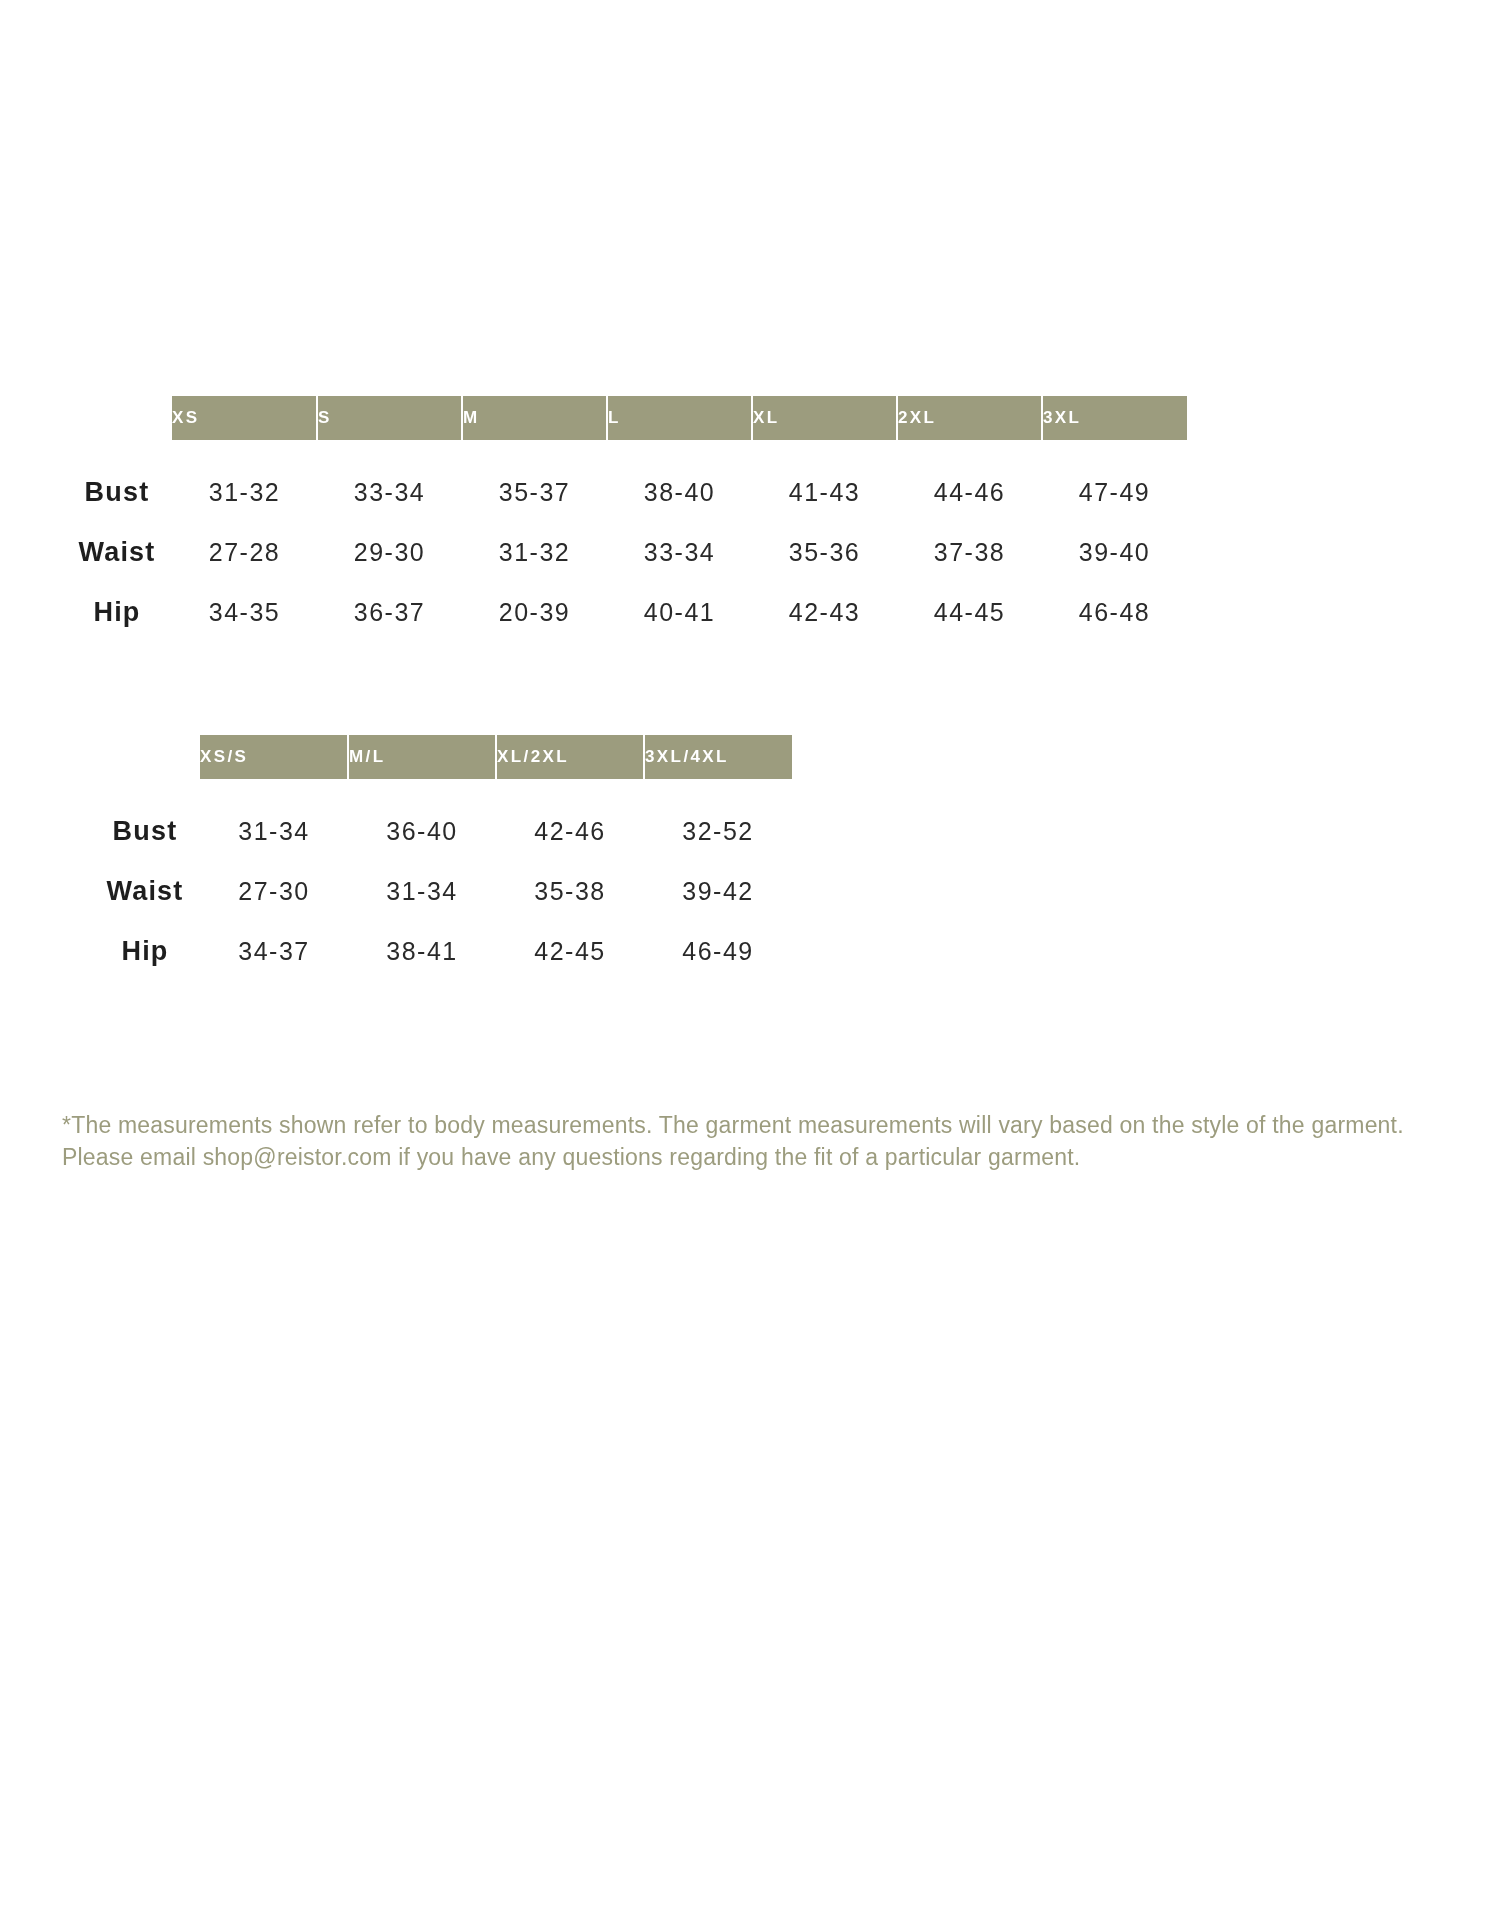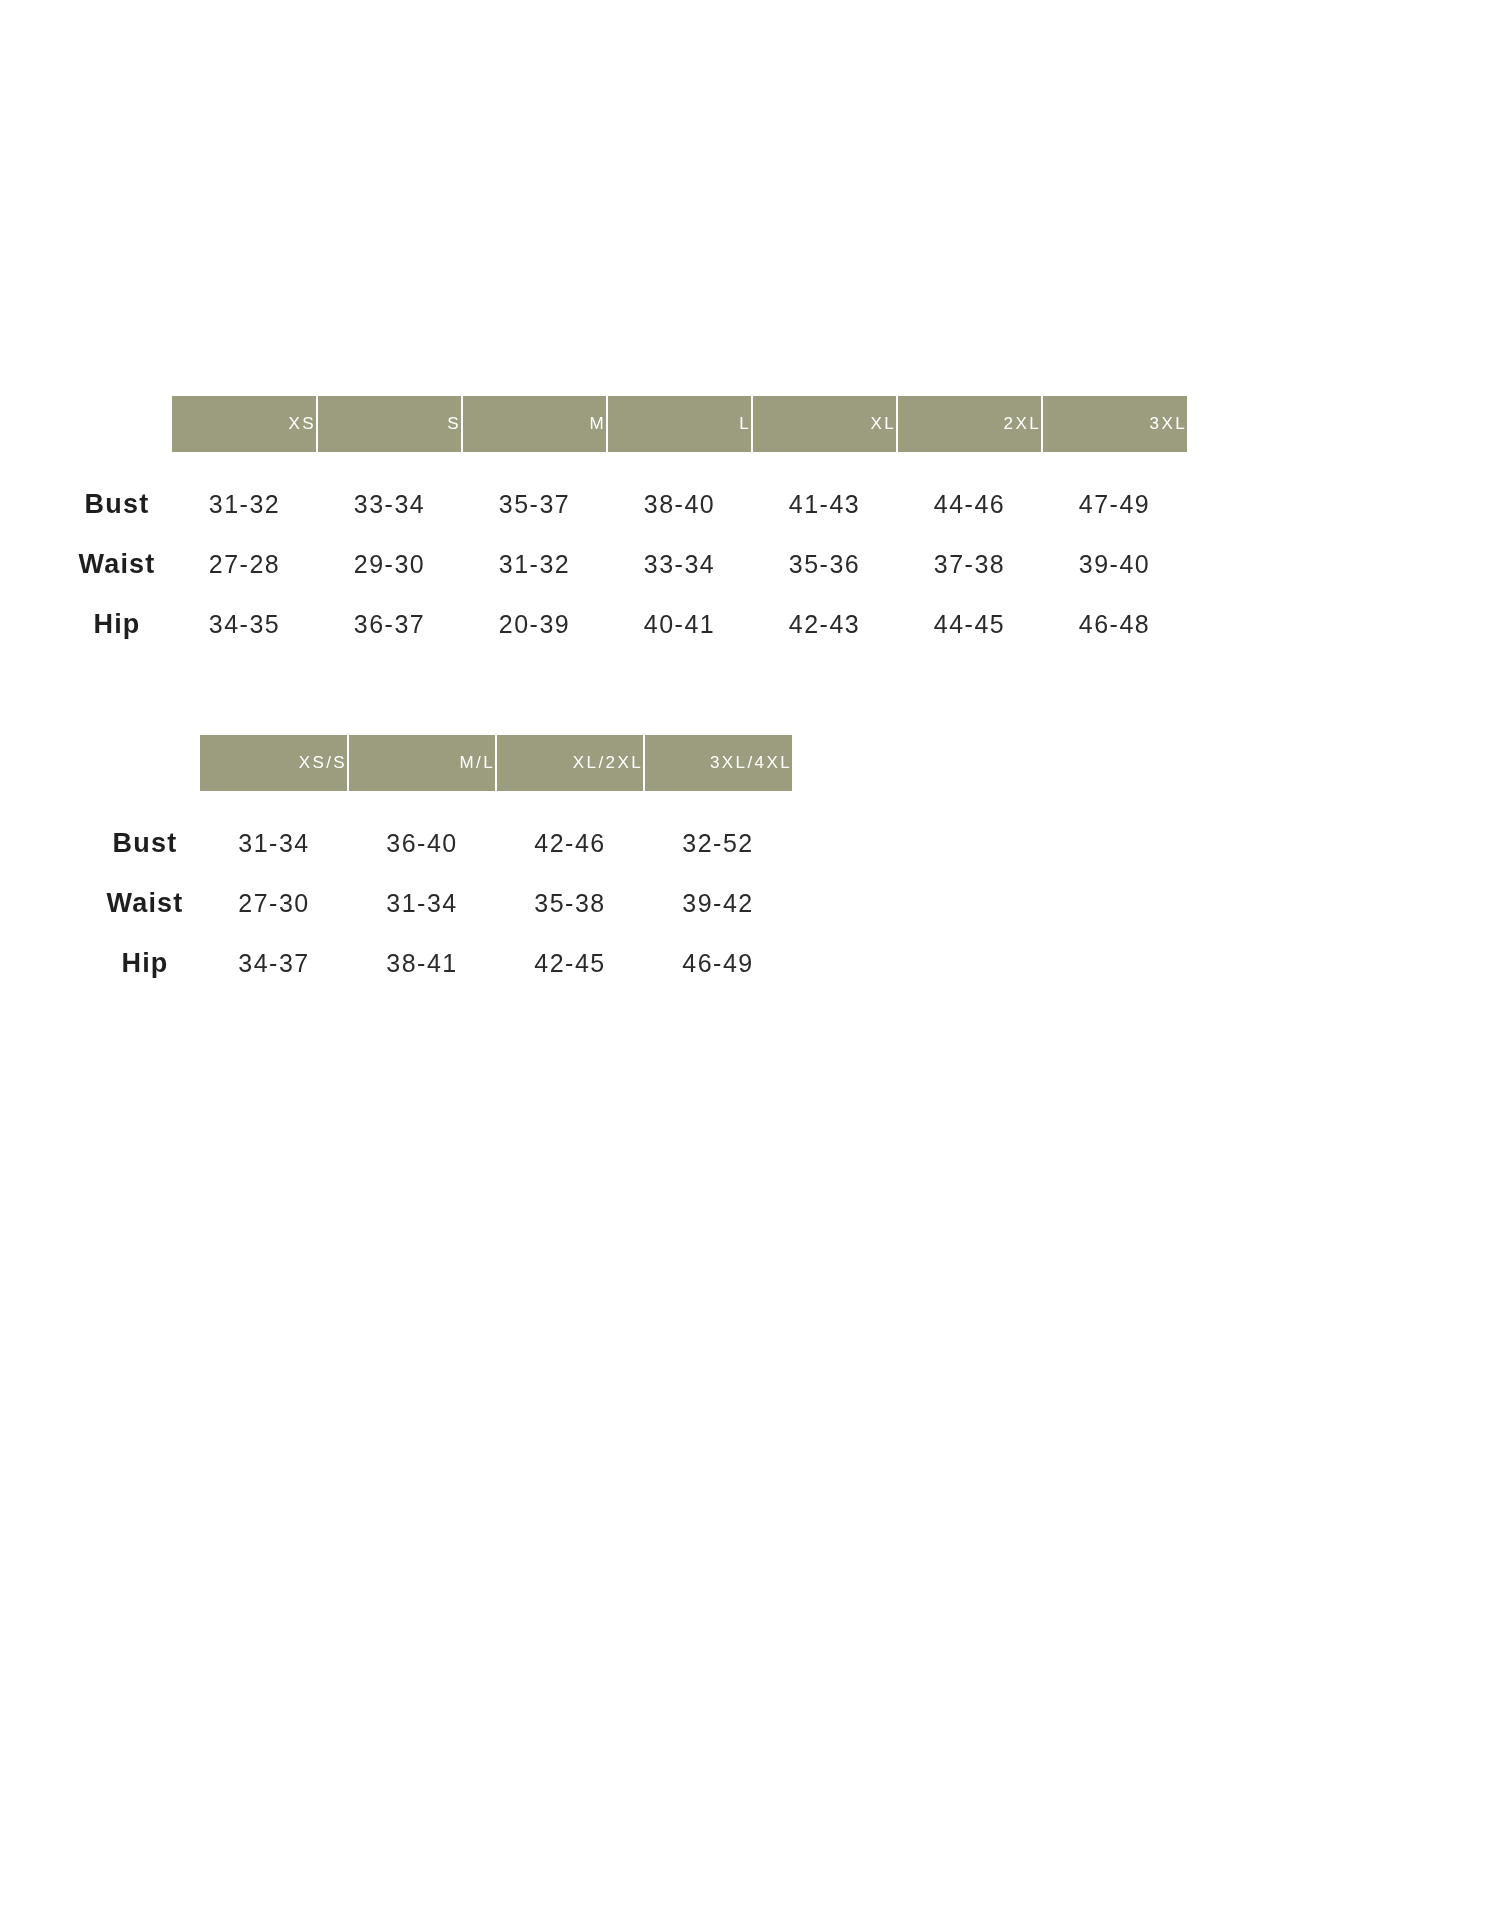--- a/index.html
+++ b/index.html
@@ -36,23 +36,23 @@
     padding: 0;
     margin: 0;
   }
 
   
   .hdr-cell {
     background: #9c9c7e;
     color: #ffffff;
     font-size: 17px;
     letter-spacing: 2.4px;
-    text-align: right;
-    font-weight: 400;
-    height: 56px;
+    text-align: left;
+    font-weight: 700;
+    height: 44px;
     vertical-align: middle;
     border-right: 2px solid #ffffff;
   }
   .hdr-cell:last-child { border-right: none; }
   .hdr-blank {
     background: transparent;
     border-right: none;
   }
 
   
@@ -201,14 +201,15 @@
       <tr>
         <td class="row-label">Hip</td>
         <td class="val-cell">34-37</td>
         <td class="val-cell">38-41</td>
         <td class="val-cell">42-45</td>
         <td class="val-cell">46-49</td>
       </tr>
     </tbody>
   </table>
 
+  <div id="footnote">*The measurements shown refer to body measurements. The garment measurements will vary based on the style of the garment. Please email shop@reistor.com if you have any questions regarding the fit of a particular garment.</div>
 
 </div>
 
 </body></html>

